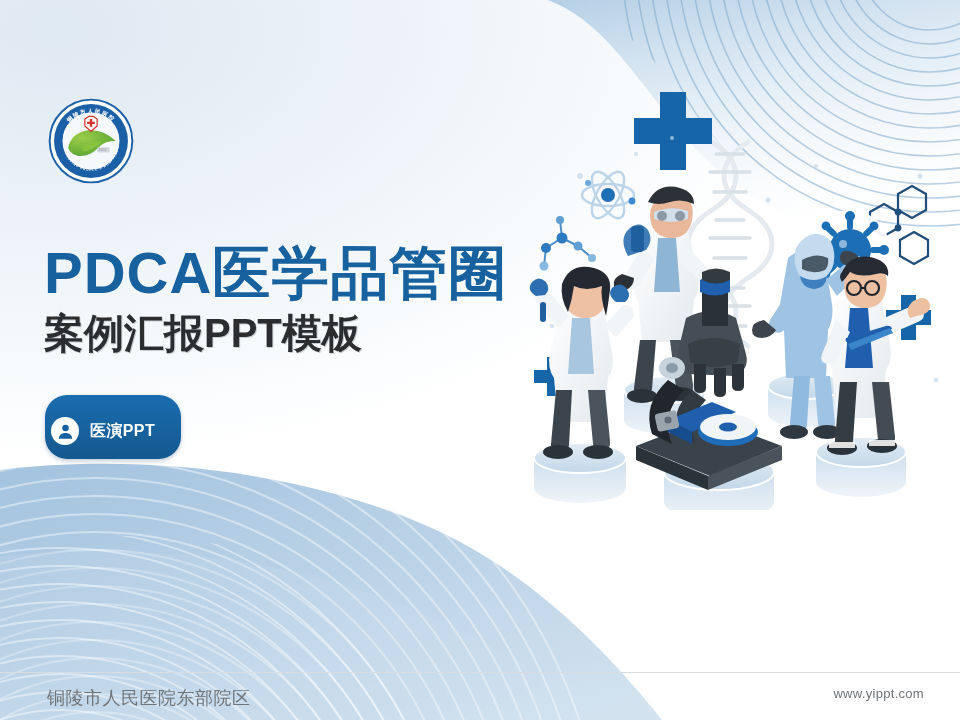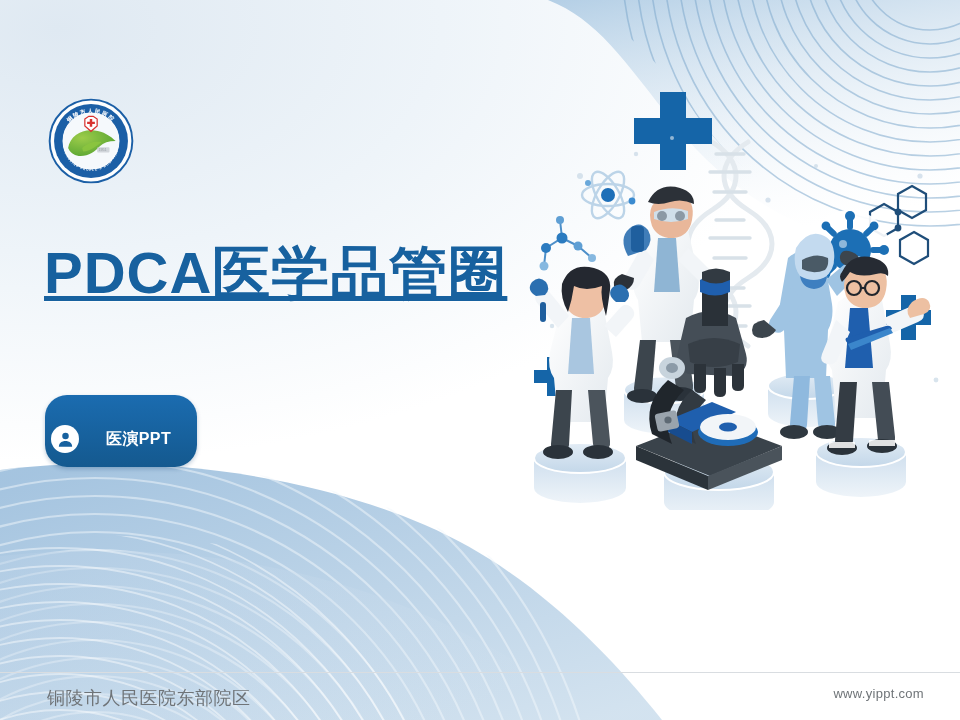--- a/index.html
+++ b/index.html
@@ -20,33 +20,32 @@
 
   
   .logo{position:absolute;left:47px;top:97px;width:88px;height:88px;}
 
   
   .title-block{position:absolute;left:44px;top:243px;width:520px;}
   .title-main{
     font-size:58px;font-weight:bold;letter-spacing:1px;color:#17619f;
     line-height:1.02;margin:0;white-space:nowrap;
     text-shadow:0 1px 0 rgba(255,255,255,.6);
-    text-decoration:underline;
   }
   .title-sub{
     font-size:40px;font-weight:bold;color:#2b2d2f;margin:10px 0 0 0;
     line-height:1.05;white-space:nowrap;
     text-shadow:1px 1px 0 rgba(150,155,160,.45);
   }
 
   
   .pill-row{position:absolute;left:45px;top:395px;display:flex;gap:20px;align-items:center;}
   .pill{
-    display:flex;align-items:center;gap:27px;
-    height:56px;padding:16px 26px 0 6px;border-radius:22px;
+    display:flex;align-items:center;gap:11px;
+    height:56px;padding:8px 26px 0 6px;border-radius:22px;
     background:linear-gradient(180deg,#1b6cb0 0%,#14598f 100%);
     box-shadow:0 2px 4px rgba(20,70,120,.28);
   }
   .pill-ico{width:28px;height:28px;border-radius:50%;background:#ffffff;
     display:flex;align-items:center;justify-content:center;flex:0 0 auto;}
   .pill-txt{color:#ffffff;font-size:16px;font-weight:bold;letter-spacing:.4px;white-space:nowrap;}
 
   
   .illus{position:absolute;left:516px;top:80px;width:444px;height:430px;}
 
@@ -183,20 +182,21 @@
     <text font-size="6.4" font-weight="bold" fill="#ffffff" letter-spacing="1.6">
       <textPath href="#arcTop" startOffset="50%" text-anchor="middle">铜陵市人民医院</textPath>
     </text>
     <text font-size="3.5" font-weight="bold" fill="#ffffff" letter-spacing="1.1">
       <textPath href="#arcBot" startOffset="50%" text-anchor="middle">TONGLING PEOPLE'S HOSPITAL</textPath>
     </text>
   </svg>
 
   <div class="title-block">
     <h1 class="title-main">PDCA医学品管圈</h1>
+    <h2 class="title-sub">案例汇报PPT模板</h2>
   </div>
 
   <div class="pill-row">
     <div class="pill">
       <span class="pill-ico">
         <svg width="19" height="19" viewBox="0 0 24 24" fill="#17619f">
           <circle cx="12" cy="7.6" r="4.1"></circle>
           <path d="M3.6 21c0-4.6 3.8-7.2 8.4-7.2s8.4 2.6 8.4 7.2z"></path>
         </svg>
       </span>

